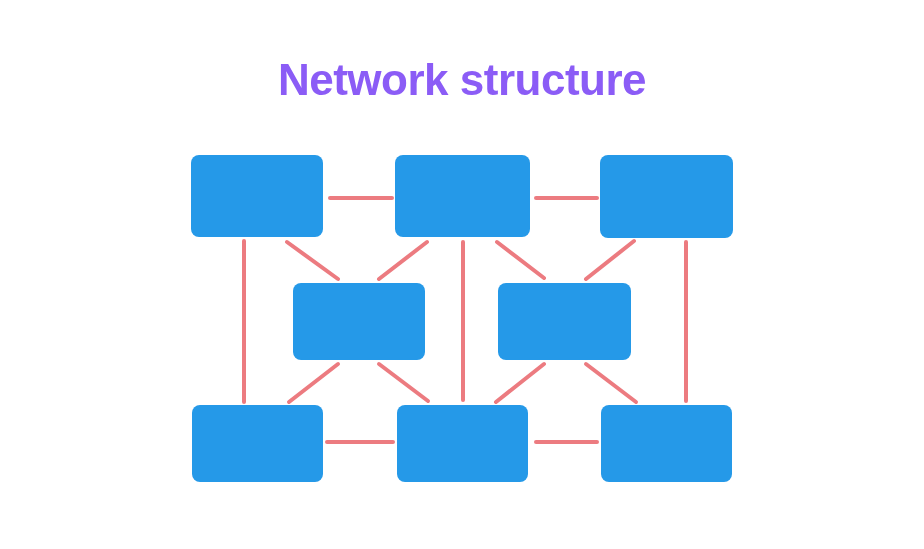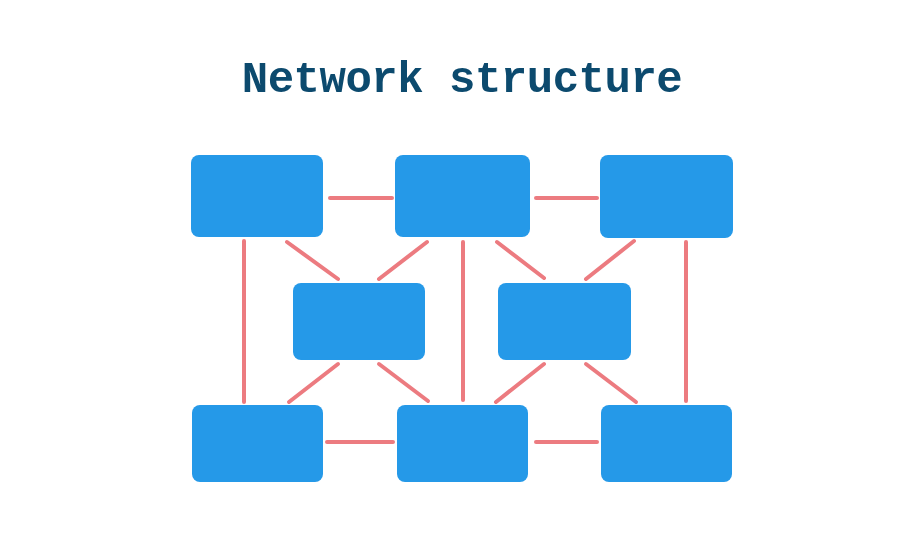--- a/index.html
+++ b/index.html
@@ -24,21 +24,21 @@
     letter-spacing: -0.5px;
     line-height: 1;
   }
   .layer { position: absolute; left: 0; top: 0; }
   .node { position: absolute; box-sizing: border-box; }
 </style>
 </head>
 <body style="background: rgb(255, 255, 255);">
 
 <div class="canvas">
-  <h1 class="title" style="color: #0c4a6e; font-family: Liberation Mono, monospace;">Network structure</h1>
+  <h1 class="title" style="color: #8b5cf6;">Network structure</h1>
   <svg class="layer" width="924" height="549" viewBox="0 0 924 549">
       <line x1="330" y1="198" x2="392" y2="198" stroke="#EC7B80" stroke-width="4" stroke-linecap="round"></line>
       <line x1="536" y1="198" x2="597" y2="198" stroke="#EC7B80" stroke-width="4" stroke-linecap="round"></line>
       <line x1="327" y1="442" x2="393" y2="442" stroke="#EC7B80" stroke-width="4" stroke-linecap="round"></line>
       <line x1="536" y1="442" x2="597" y2="442" stroke="#EC7B80" stroke-width="4" stroke-linecap="round"></line>
       <line x1="244" y1="241" x2="244" y2="402" stroke="#EC7B80" stroke-width="4" stroke-linecap="round"></line>
       <line x1="463" y1="242" x2="463" y2="400" stroke="#EC7B80" stroke-width="4" stroke-linecap="round"></line>
       <line x1="686" y1="242" x2="686" y2="401" stroke="#EC7B80" stroke-width="4" stroke-linecap="round"></line>
       <line x1="287" y1="242" x2="338" y2="279" stroke="#EC7B80" stroke-width="4" stroke-linecap="round"></line>
       <line x1="427" y1="242" x2="379" y2="279" stroke="#EC7B80" stroke-width="4" stroke-linecap="round"></line>

